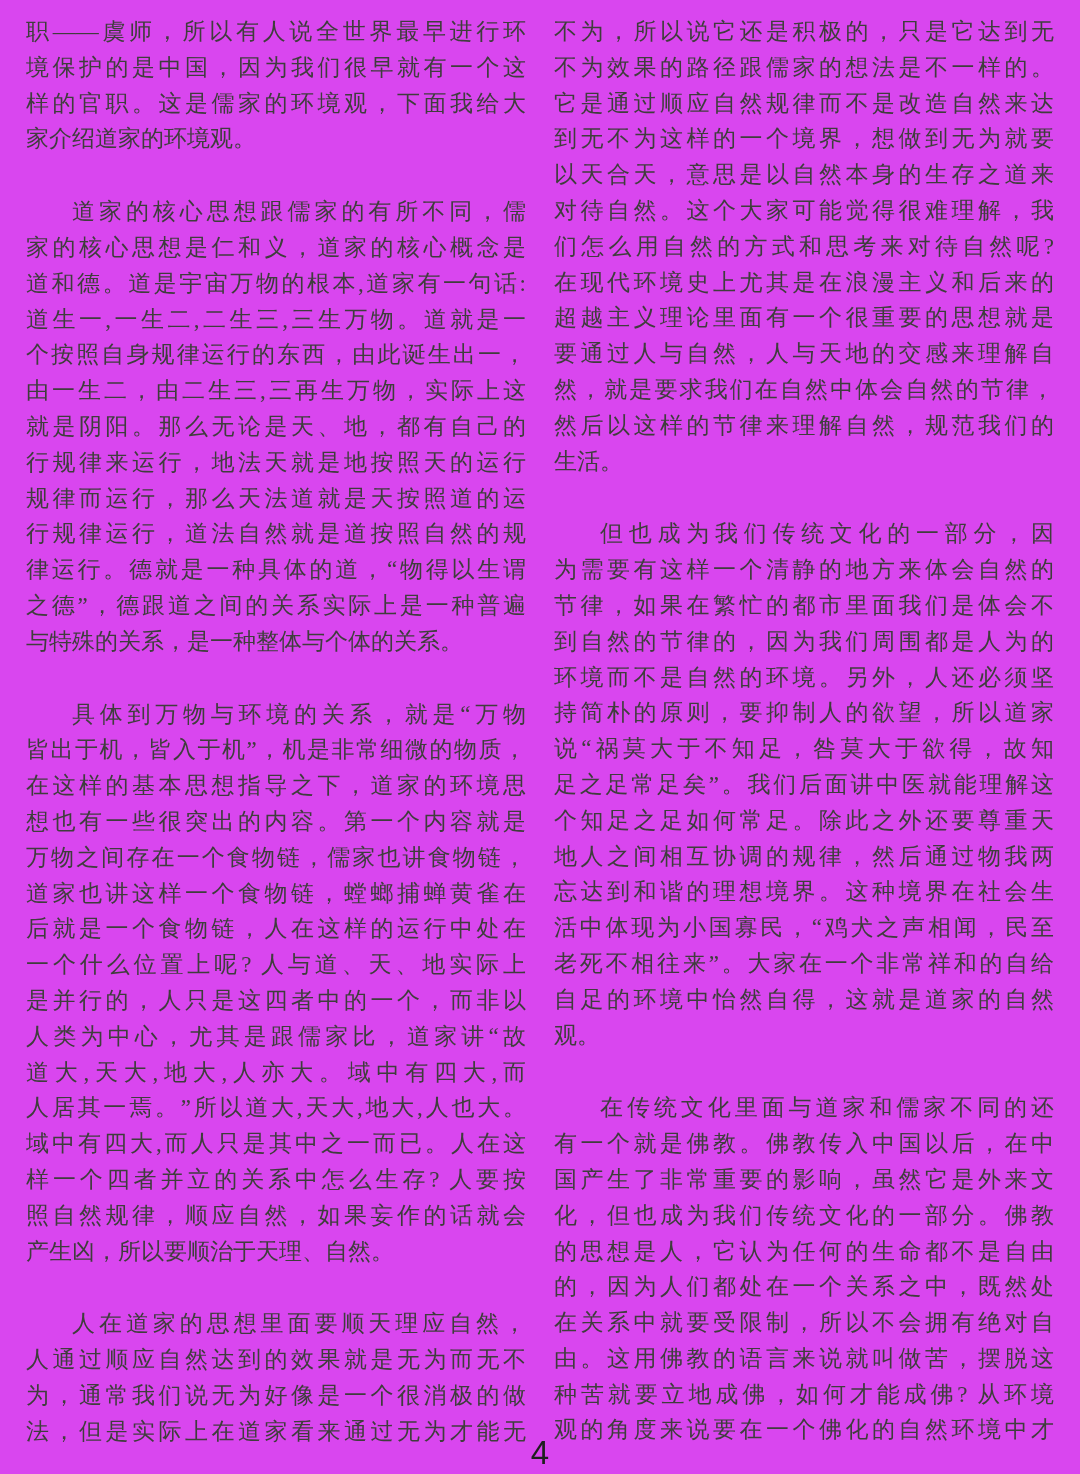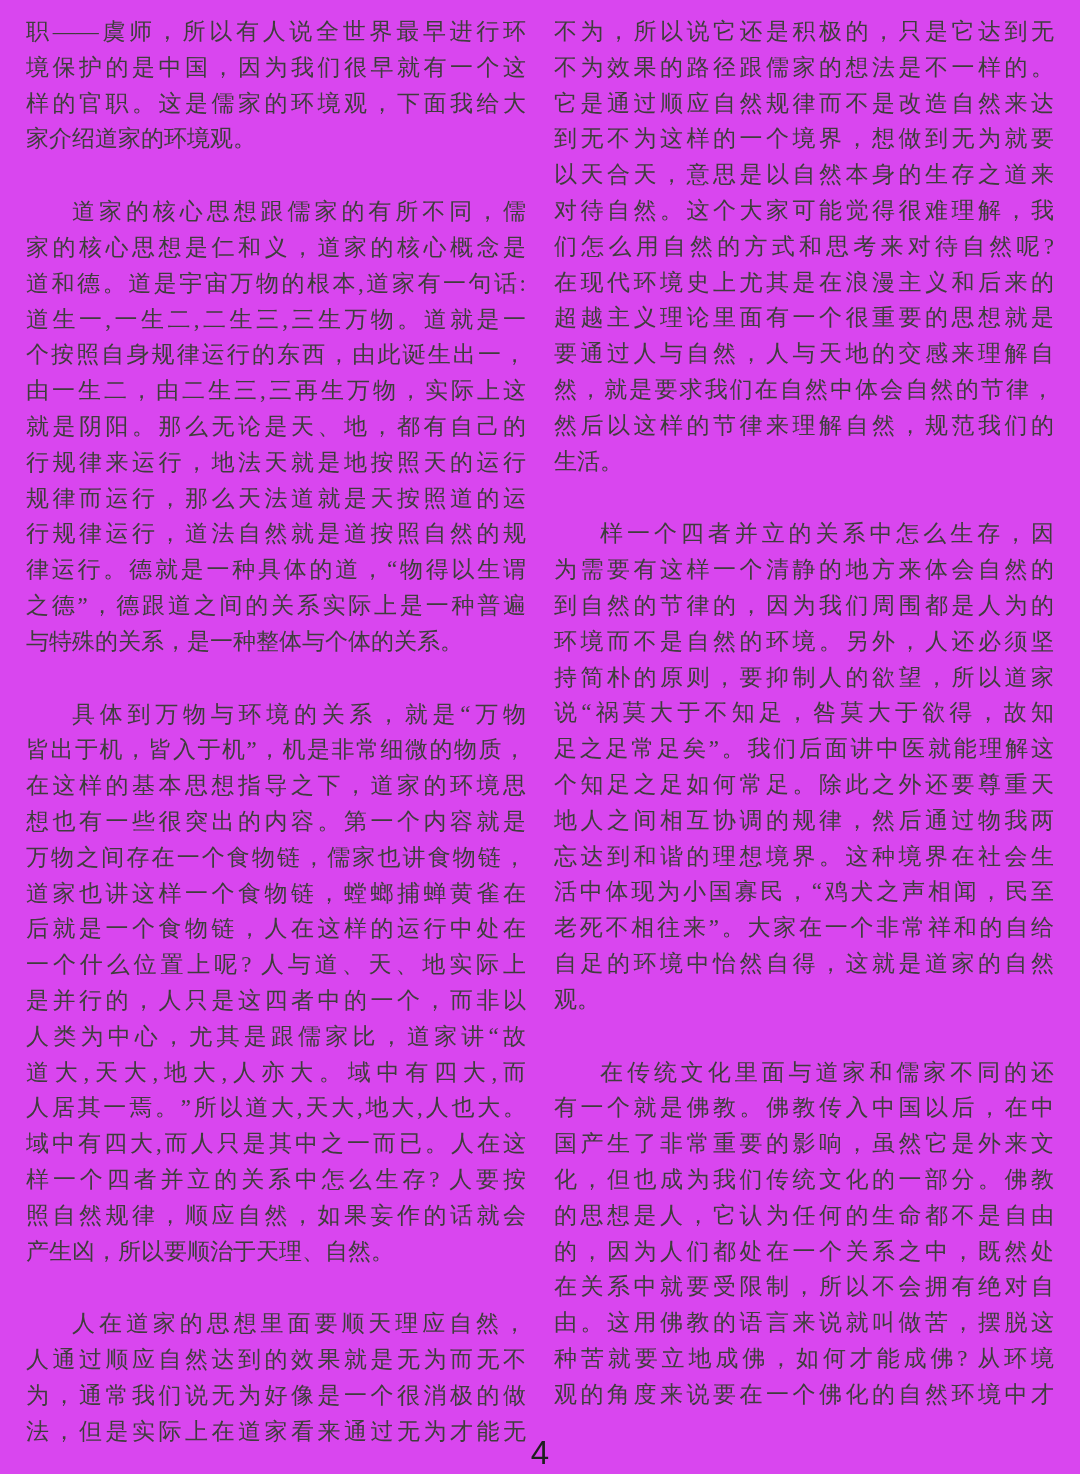--- a/index.html
+++ b/index.html
@@ -88,22 +88,23 @@
         <div class="line">到无不为这样的一个境界，想做到无为就要</div>
         <div class="line">以天合天，意思是以自然本身的生存之道来</div>
         <div class="line">对待自然。这个大家可能觉得很难理解，我</div>
         <div class="line">们怎么用自然的方式和思考来对待自然呢?</div>
         <div class="line">在现代环境史上尤其是在浪漫主义和后来的</div>
         <div class="line">超越主义理论里面有一个很重要的思想就是</div>
         <div class="line">要通过人与自然，人与天地的交感来理解自</div>
         <div class="line">然，就是要求我们在自然中体会自然的节律，</div>
         <div class="line">然后以这样的节律来理解自然，规范我们的</div>
         <div class="line end">生活。</div>
-        <div class="line indent">样一个四者并立的关系中怎么生存，因</div>
+        <div class="line indent">但也成为我们传统文化的一部分，因</div>
         <div class="line">为需要有这样一个清静的地方来体会自然的</div>
+        <div class="line">节律，如果在繁忙的都市里面我们是体会不</div>
         <div class="line">到自然的节律的，因为我们周围都是人为的</div>
         <div class="line">环境而不是自然的环境。另外，人还必须坚</div>
         <div class="line">持简朴的原则，要抑制人的欲望，所以道家</div>
         <div class="line">说“祸莫大于不知足，咎莫大于欲得，故知</div>
         <div class="line">足之足常足矣”。我们后面讲中医就能理解这</div>
         <div class="line">个知足之足如何常足。除此之外还要尊重天</div>
         <div class="line">地人之间相互协调的规律，然后通过物我两</div>
         <div class="line">忘达到和谐的理想境界。这种境界在社会生</div>
         <div class="line">活中体现为小国寡民，“鸡犬之声相闻，民至</div>
         <div class="line">老死不相往来”。大家在一个非常祥和的自给</div>

